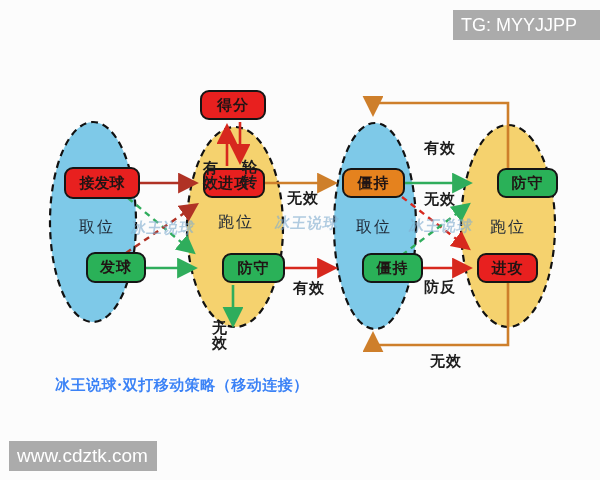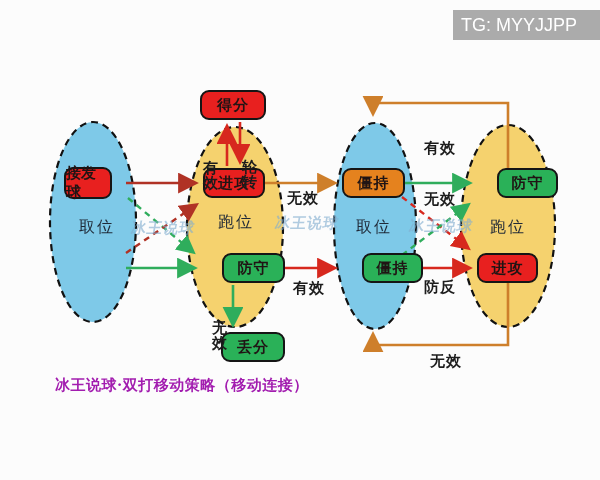--- a/index.html
+++ b/index.html
@@ -46,21 +46,21 @@
     color:var(--c-brand-watermark,#82AED0);opacity:.62;
     transform:skewX(-10deg);letter-spacing:1px;white-space:nowrap;
   }
   .gray-tag{
     position:absolute;background:var(--c-watermark-bg,#ABABAB);
     color:#fff;display:flex;align-items:center;padding:0 8px;box-sizing:border-box;
   }
   #tag-tr{left:453px;top:10px;width:147px;height:30px;font-size:18px;}
   #tag-bl{left:9px;top:441px;width:148px;height:30px;font-size:19px;}
   #caption{
-    position:absolute;left:55px;top:376px;font-size:15px;font-weight:bold;color:#a21caf;
+    position:absolute;left:55px;top:376px;font-size:15px;font-weight:bold;color:#3b82f6;
     font-family:"DejaVu Serif","Liberation Serif",serif;letter-spacing:.5px;
   }
 </style>
 </head>
 <body>
 
 <div id="stage">
 
   <svg width="600" height="480" viewBox="0 0 600 480">
     <defs>
@@ -95,28 +95,28 @@
     <path class="arrow a-orange" d="M508 168 L508 103 L373 103 L373 113" marker-end="url(#mh-orange)"></path>
     <path class="arrow a-orange" d="M508 282 L508 345 L373 345 L373 335" marker-end="url(#mh-orange)"></path>
 
     <path class="arrow dashed a-green" d="M128 198 L193 252" marker-end="url(#mh-green)"></path>
     <path class="arrow dashed a-darkred" d="M126 253 L196 205" marker-end="url(#mh-darkred)"></path>
     <path class="arrow dashed a-red" d="M402 197 L468 248" marker-end="url(#mh-red)"></path>
     <path class="arrow dashed a-green" d="M402 255 L468 205" marker-end="url(#mh-green)"></path>
   </svg>
 
   <div class="node red" style="left:200px;top:90px;width:66px;height:30px;">得分</div>
-  <div class="node red" style="left:64px;top:167px;width:48px;height:32px;letter-spacing:0;">接发球</div>
+  <div class="node red" style="left:64px;top:167px;width:76px;height:32px;letter-spacing:0;">接发球</div>
   <div class="node red" style="left:203px;top:168px;width:62px;height:30px;">进攻</div>
   <div class="node orange" style="left:342px;top:168px;width:63px;height:30px;">僵持</div>
   <div class="node green" style="left:477px;top:168px;width:61px;height:30px;">防守</div>
+  <div class="node green" style="left:66px;top:252px;width:60px;height:31px;">发球</div>
   <div class="node green" style="left:202px;top:253px;width:63px;height:30px;">防守</div>
   <div class="node green" style="left:342px;top:253px;width:61px;height:30px;">僵持</div>
   <div class="node red" style="left:477px;top:253px;width:61px;height:30px;">进攻</div>
-  <div class="node green" style="left:201px;top:332px;width:64px;height:30px;">丢分</div>
 
   <div class="zone-label" style="left:79px;top:217px;">取位</div>
   <div class="zone-label" style="left:218px;top:212px;">跑位</div>
   <div class="zone-label" style="left:356px;top:217px;">取位</div>
   <div class="zone-label" style="left:490px;top:217px;">跑位</div>
 
   <div class="edge-label vert" style="left:203px;top:128px;">有效</div>
   <div class="edge-label vert" style="left:240px;top:127px;text-align:right;">轮转</div>
   <div class="edge-label" style="left:287px;top:157px;">无效</div>
   <div class="edge-label" style="left:293px;top:247px;">有效</div>
@@ -124,16 +124,17 @@
   <div class="edge-label" style="left:424px;top:246px;">防反</div>
   <div class="edge-label" style="left:424px;top:107px;">有效</div>
   <div class="edge-label" style="left:430px;top:320px;">无效</div>
   <div class="edge-label vert" style="left:212px;top:288px;">无效</div>
 
   <div class="brand-wm" style="left:131px;top:219px;">冰王说球</div>
   <div class="brand-wm" style="left:275px;top:214px;">冰王说球</div>
   <div class="brand-wm" style="left:409px;top:217px;">冰王说球</div>
 
   <div class="gray-tag" id="tag-tr">TG: MYYJJPP</div>
+  <div class="gray-tag" id="tag-bl">www.cdztk.com</div>
 
   <div id="caption">冰王说球·双打移动策略（移动连接）</div>
 
 </div>
 
 </body></html>

